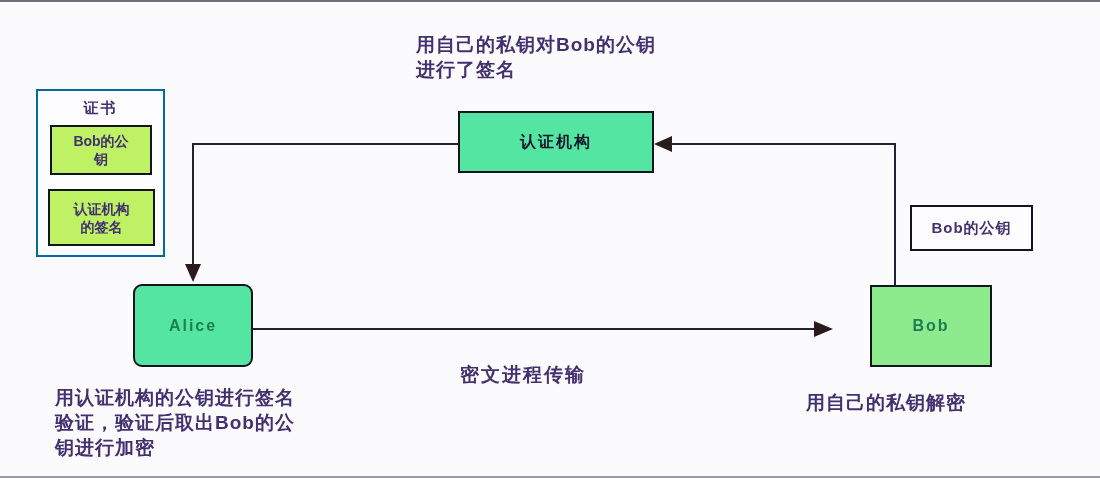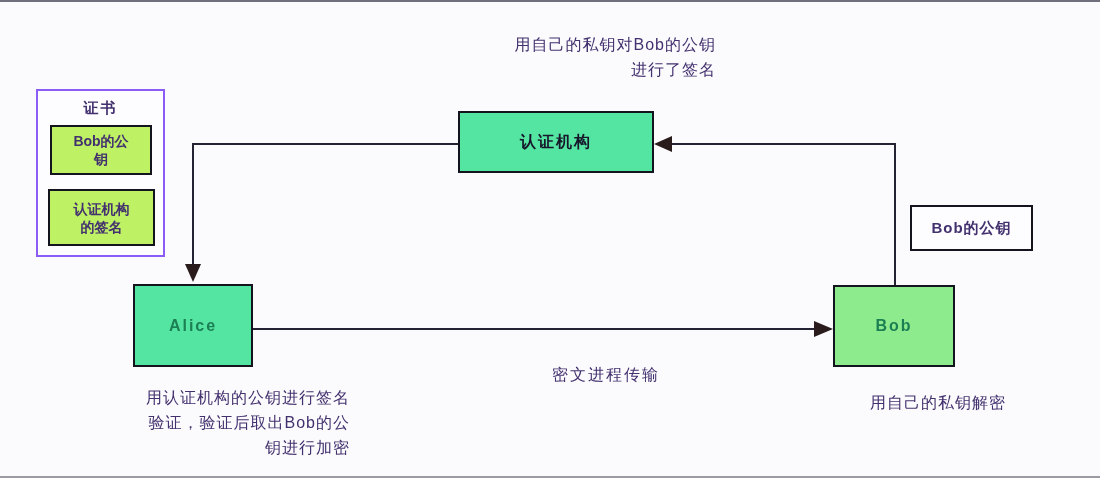--- a/index.html
+++ b/index.html
@@ -21,38 +21,38 @@
     box-sizing:border-box;
     text-align:center;
   }
   .green{background:var(--node_green);}
   .lightgreen{background:var(--node_light_green);}
   .whitebox{background:#fdfdff;margin-top:17px;}
   .node-label{font-size:16px;letter-spacing:2px;color:#17172b;font-weight:bold;}
   .name-label{font-size:16px;letter-spacing:2px;color:var(--node_text_green);font-weight:bold;}
   .cert{
     position:absolute;left:36px;top:87px;width:129px;height:168px;
-    border:2px solid #8b5cf6;background:#fdfdff;box-sizing:border-box;
+    border:2px solid #0369a1;background:#fdfdff;box-sizing:border-box;
   }
   .cert-title{
     position:absolute;left:0;top:8px;width:100%;
     text-align:center;font-size:15px;color:var(--ink);font-weight:bold;letter-spacing:2px;
   }
   .cert-inner{
     position:absolute;
     border:2px solid #14141e;background:#bef264;box-sizing:border-box;
     display:flex;align-items:center;justify-content:center;
     font-size:14px;color:var(--ink);font-weight:bold;
     text-align:center;white-space:pre-line;line-height:18px;
   }
   .note{
     position:absolute;
     color:var(--ink);
-    font-size:16px;font-weight:normal;
-    text-align:right;white-space:pre-line;line-height:25px;
+    font-size:19px;font-weight:bold;
+    text-align:left;white-space:pre-line;line-height:25px;
     letter-spacing:1px;
   }
 </style>
 </head>
 <body>
 
 <div class="canvas">
 
   <svg class="wires" viewBox="0 0 1100 478" xmlns="http://www.w3.org/2000/svg">
 
@@ -78,25 +78,25 @@
   </div>
 
   <div class="node green" style="left:458px;top:109px;width:196px;height:62px;">
     <span class="node-label">认证机构</span>
   </div>
 
   <div class="node whitebox" style="left:910px;top:186px;width:123px;height:46px;">
     <span style="font-size:15px;color:var(--ink);font-weight:bold;letter-spacing:1px;">Bob的公钥</span>
   </div>
 
-  <div class="node green" style="left:133px;top:282px;width:120px;height:83px;">
+  <div class="node green" style="left:133px;top:282px;width:120px;height:83px;border-radius:9px;">
     <span class="name-label">Alice</span>
   </div>
 
-  <div class="node lightgreen" style="left:833px;top:283px;width:122px;height:82px;">
+  <div class="node lightgreen" style="left:870px;top:283px;width:122px;height:82px;">
     <span class="name-label">Bob</span>
   </div>
 
   <div class="note" style="left:460px;top:360px;width:200px;letter-spacing:2px;">密文进程传输</div>
 
   <div class="note" style="left:55px;top:383px;width:295px;">用认证机构的公钥进行签名
 验证，验证后取出Bob的公
 钥进行加密</div>
 
   <div class="note" style="left:806px;top:388px;width:200px;">用自己的私钥解密</div>

